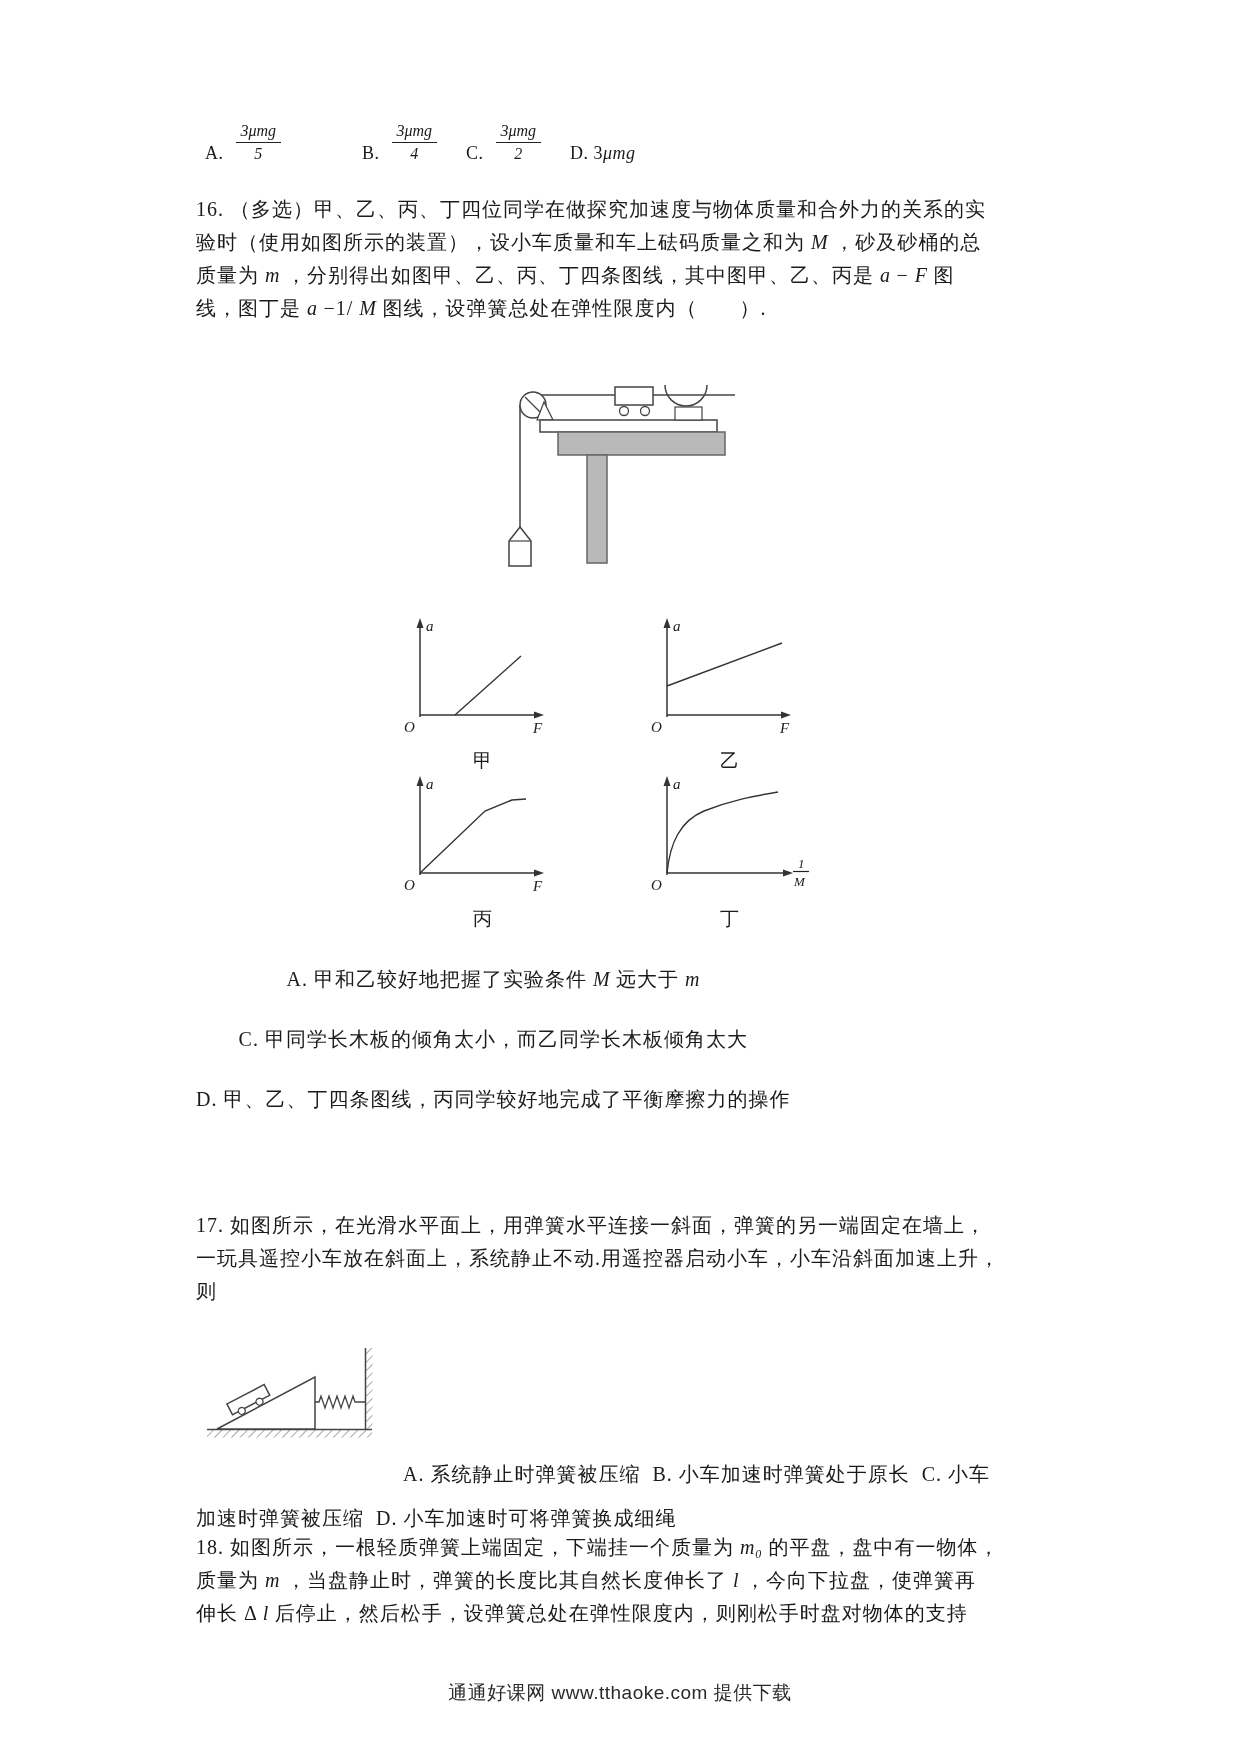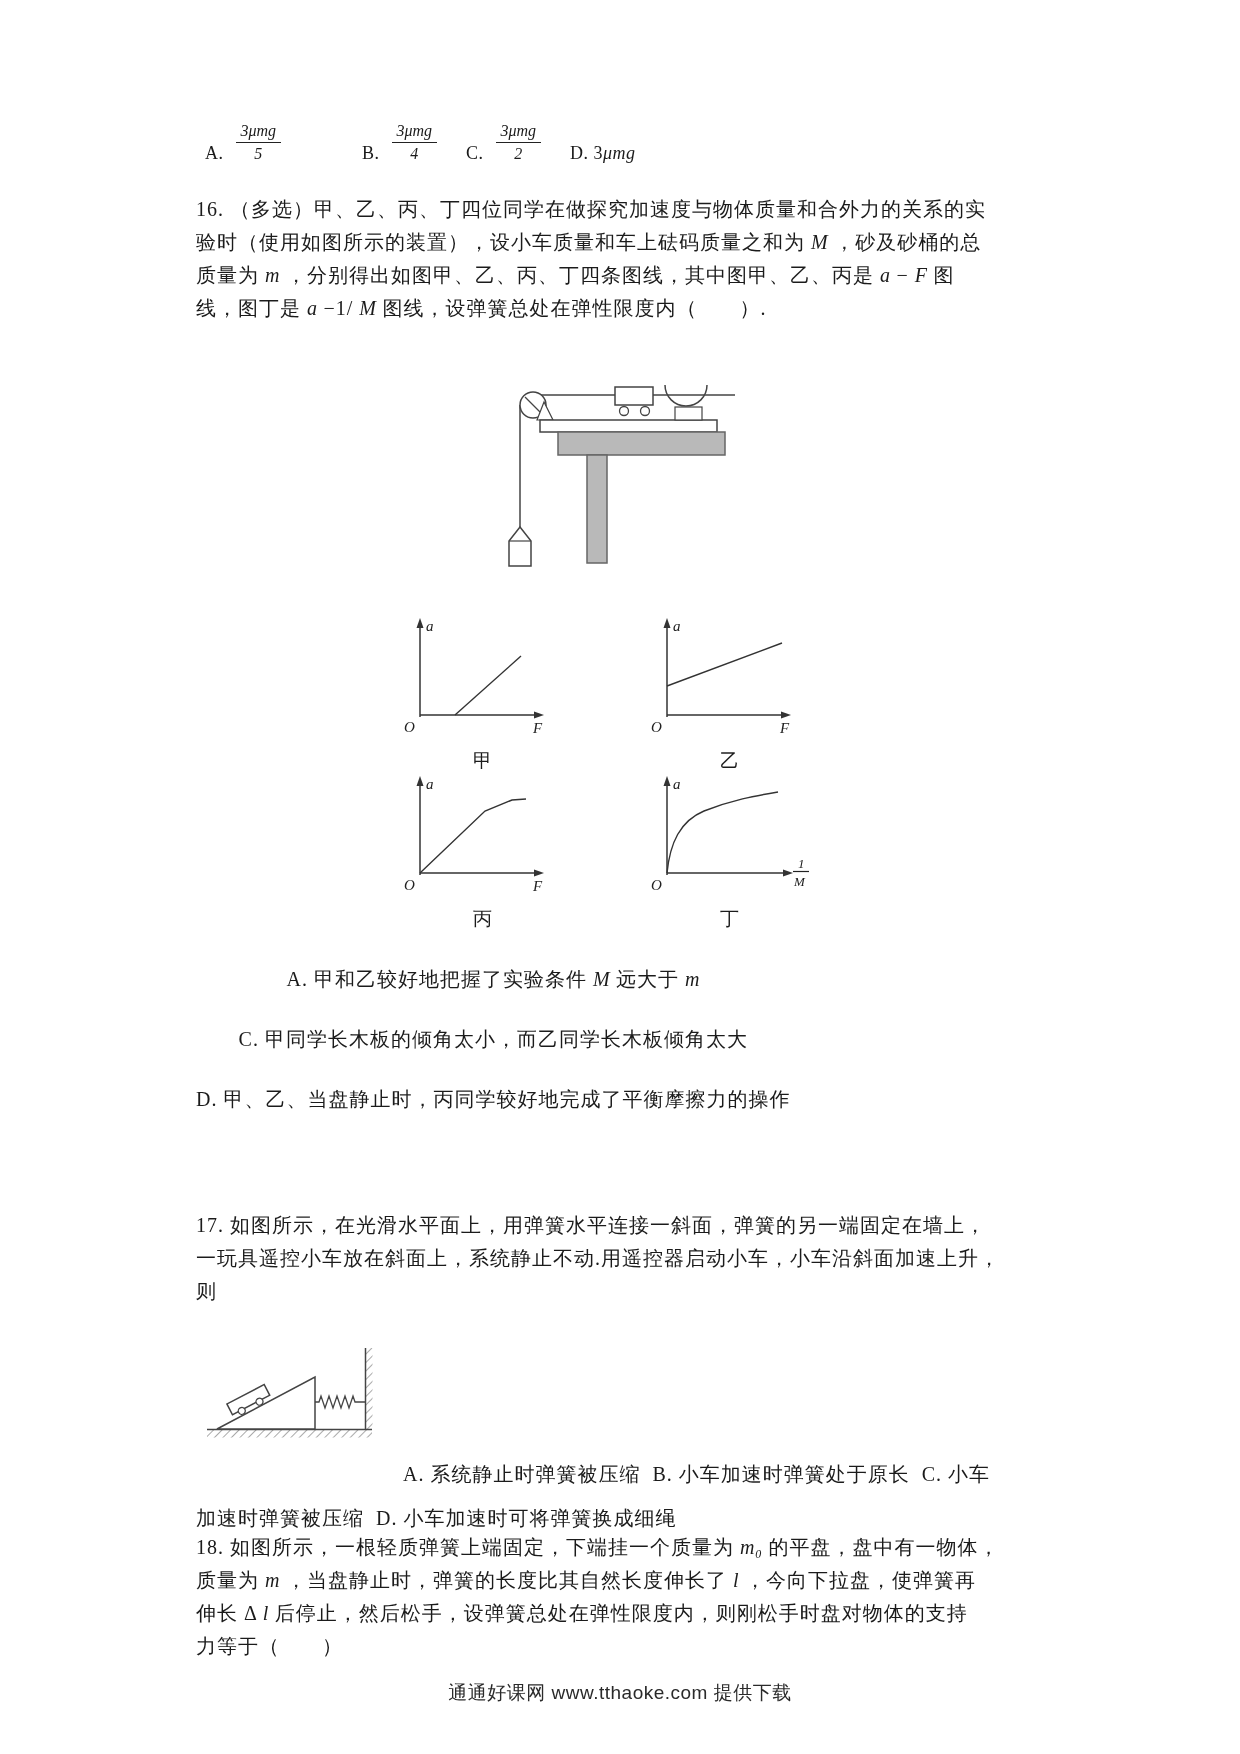--- a/index.html
+++ b/index.html
@@ -137,21 +137,21 @@
         <text x="152" y="113" style="font-size:13px">M</text>
         <path d="M25,100 C28,70 38,48 62,38 C90,27 112,23 136,19" fill="none" stroke="#333" stroke-width="1.4"></path>
       </svg>
       <div class="glabel">丁</div>
     </div>
   </div>
 
   <div class="para" style="left:196px;top:963px">
     <div class="line optline"><span>A. 甲和乙较好地把握了实验条件 </span><span class="ital">M</span><span> 远大于 </span><span class="ital">m</span></div>
     <div class="line optline"><span>C. 甲同学长木板的倾角太小，而乙同学长木板倾角太大</span></div>
-    <div class="line optline"><span>D. 甲、乙、当盘静止时，丙同学较好地完成了平衡摩擦力的操作</span></div>
+    <div class="line optline"><span>D. 甲、乙、丁四条图线，丙同学较好地完成了平衡摩擦力的操作</span></div>
   </div>
 
   <div class="para" style="left:196px;top:1209px">
     <div class="line"><span>17. 如图所示，在光滑水平面上，用弹簧水平连接一斜面，弹簧的另一端固定在墙上，</span></div>
     <div class="line"><span>一玩具遥控小车放在斜面上，系统静止不动.用遥控器启动小车，小车沿斜面加速上升，</span></div>
     <div class="line"><span>则</span></div>
   </div>
 
   <svg class="figure" style="left:195px;top:1346px" width="185" height="95" viewBox="0 0 185 95">
     <defs>
@@ -176,18 +176,17 @@
     <div class="line"><span>A. 系统静止时弹簧被压缩  B. 小车加速时弹簧处于原长  C. 小车</span></div>
   </div>
   <div class="para" style="left:196px;top:1502px">
     <div class="line"><span>加速时弹簧被压缩  D. 小车加速时可将弹簧换成细绳</span></div>
   </div>
 
   <div class="para" style="left:196px;top:1531px">
     <div class="line"><span>18. 如图所示，一根轻质弹簧上端固定，下端挂一个质量为 </span><span class="ital">m₀</span><span> 的平盘，盘中有一物体，</span></div>
     <div class="line"><span>质量为 </span><span class="ital">m</span><span> ，当盘静止时，弹簧的长度比其自然长度伸长了 </span><span class="ital">l</span><span> ，今向下拉盘，使弹簧再</span></div>
     <div class="line"><span>伸长 Δ </span><span class="ital">l</span><span> 后停止，然后松手，设弹簧总处在弹性限度内，则刚松手时盘对物体的支持</span></div>
-    <div class="line"><span>力等于（　　）</span></div>
   </div>
 
   <div class="footer">通通好课网 www.tthaoke.com 提供下载</div>
 
 </div>
 
 </body></html>

